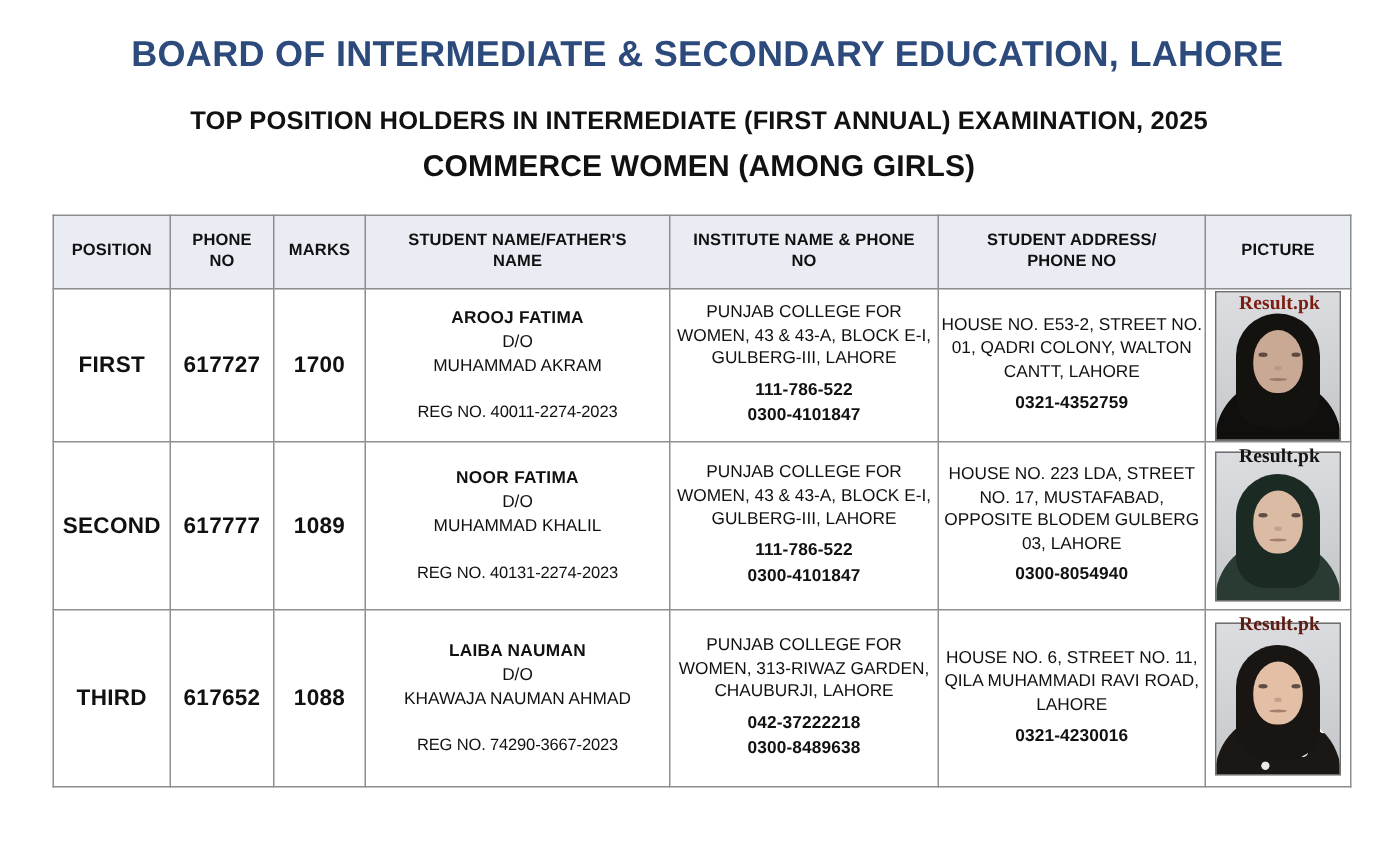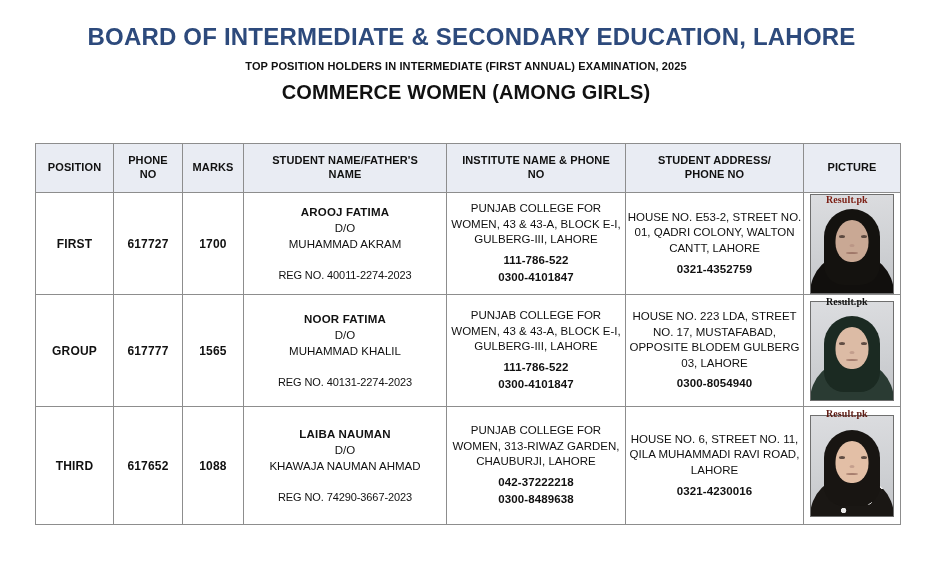--- a/index.html
+++ b/index.html
@@ -28,25 +28,25 @@
   .heading-block {
     text-align: center;
     padding-top: 24px;
   }
   .board-title {
     font-size: 24px;
     font-weight: bold;
     letter-spacing: 0.2px;
     color: #2d4a7c;
     line-height: 1.1;
-    margin: 0 0 10px 0;
+    margin: 0 0 22px 0;
     padding-left: 11px;
   }
   .exam-line {
-    font-size: 11px;
+    font-size: 17px;
     font-weight: bold;
     color: #111111;
     letter-spacing: 0.1px;
     line-height: 1.1;
     margin: 0 0 9px 0;
   }
   .marks-line {
     font-size: 14.5px;
     font-weight: bold;
     color: #111111;
@@ -99,21 +99,21 @@
   .col-marks    { width: 61px; }
   .col-student  { width: 203px; }
   .col-institute{ width: 179px; }
   .col-address  { width: 178px; }
   .col-picture  { width: 97px; }
 
   td.cell-position,
   td.cell-roll,
   td.cell-marks {
     text-align: center;
-    font-size: 12px;
+    font-size: 15px;
     font-weight: bold;
     letter-spacing: 0.2px;
   }
 
   td.cell-student {
     text-align: center;
     font-size: 11.5px;
     line-height: 1.42;
     padding: 8px 4px;
   }
@@ -253,21 +253,21 @@
       radial-gradient(circle at 86% 22%, #ededed 0 2.5px, transparent 3px),
       #1a1714;
   }
   .p3 .ph-face  { background: #e3bfa6; }
 
   .watermark {
     position: absolute;
     top: 1px;
     left: 22px;
     font-family: "Liberation Serif", serif;
-    font-size: 10px;
+    font-size: 13px;
     font-weight: bold;
     letter-spacing: 0.1px;
     z-index: 5;
     white-space: nowrap;
     pointer-events: none;
   }
   .watermark.wm-red  { color: #7b1d12; }
   .watermark.wm-dark { color: #141414; }
   .watermark.wm-maroon { color: #5e1b13; }
 </style>
@@ -338,23 +338,23 @@
                 <div class="ph-scarf"></div>
                 <div class="ph-face"></div>
                 <div class="ph-eye left"></div>
                 <div class="ph-eye right"></div>
                 <div class="ph-nose"></div>
                 <div class="ph-mouth"></div>
               </div>
             </td>
           </tr>
           <tr style="height: 112px;">
-            <td class="cell-position"><span>GROUP</span></td>
+            <td class="cell-position"><span>SECOND</span></td>
             <td class="cell-roll"><span>617777</span></td>
-            <td class="cell-marks"><span>1565</span></td>
+            <td class="cell-marks"><span>1089</span></td>
             <td class="cell-student"><span class="student-name">NOOR FATIMA</span><br><span class="student-rel">D/O</span><br><span class="student-father">MUHAMMAD KHALIL</span><span class="student-reg">REG NO. 40131-2274-2023</span></td>
             <td class="cell-institute"><span class="addr-text">PUNJAB COLLEGE FOR WOMEN, 43 &amp; 43-A, BLOCK E-I, GULBERG-III, LAHORE</span><span class="phone first-phone">111-786-522</span><span class="phone">0300-4101847</span></td>
             <td class="cell-address"><span class="addr-text">HOUSE NO. 223 LDA, STREET NO. 17, MUSTAFABAD, OPPOSITE BLODEM GULBERG 03, LAHORE</span><span class="phone first-phone">0300-8054940</span></td>
             <td class="cell-picture">
               <div class="watermark wm-dark">Result.pk</div>
               <div class="photo-frame p2">
                 <div class="photo-bg"></div>
                 <div class="ph-torso"></div>
                 <div class="ph-scarf"></div>
                 <div class="ph-face"></div>

